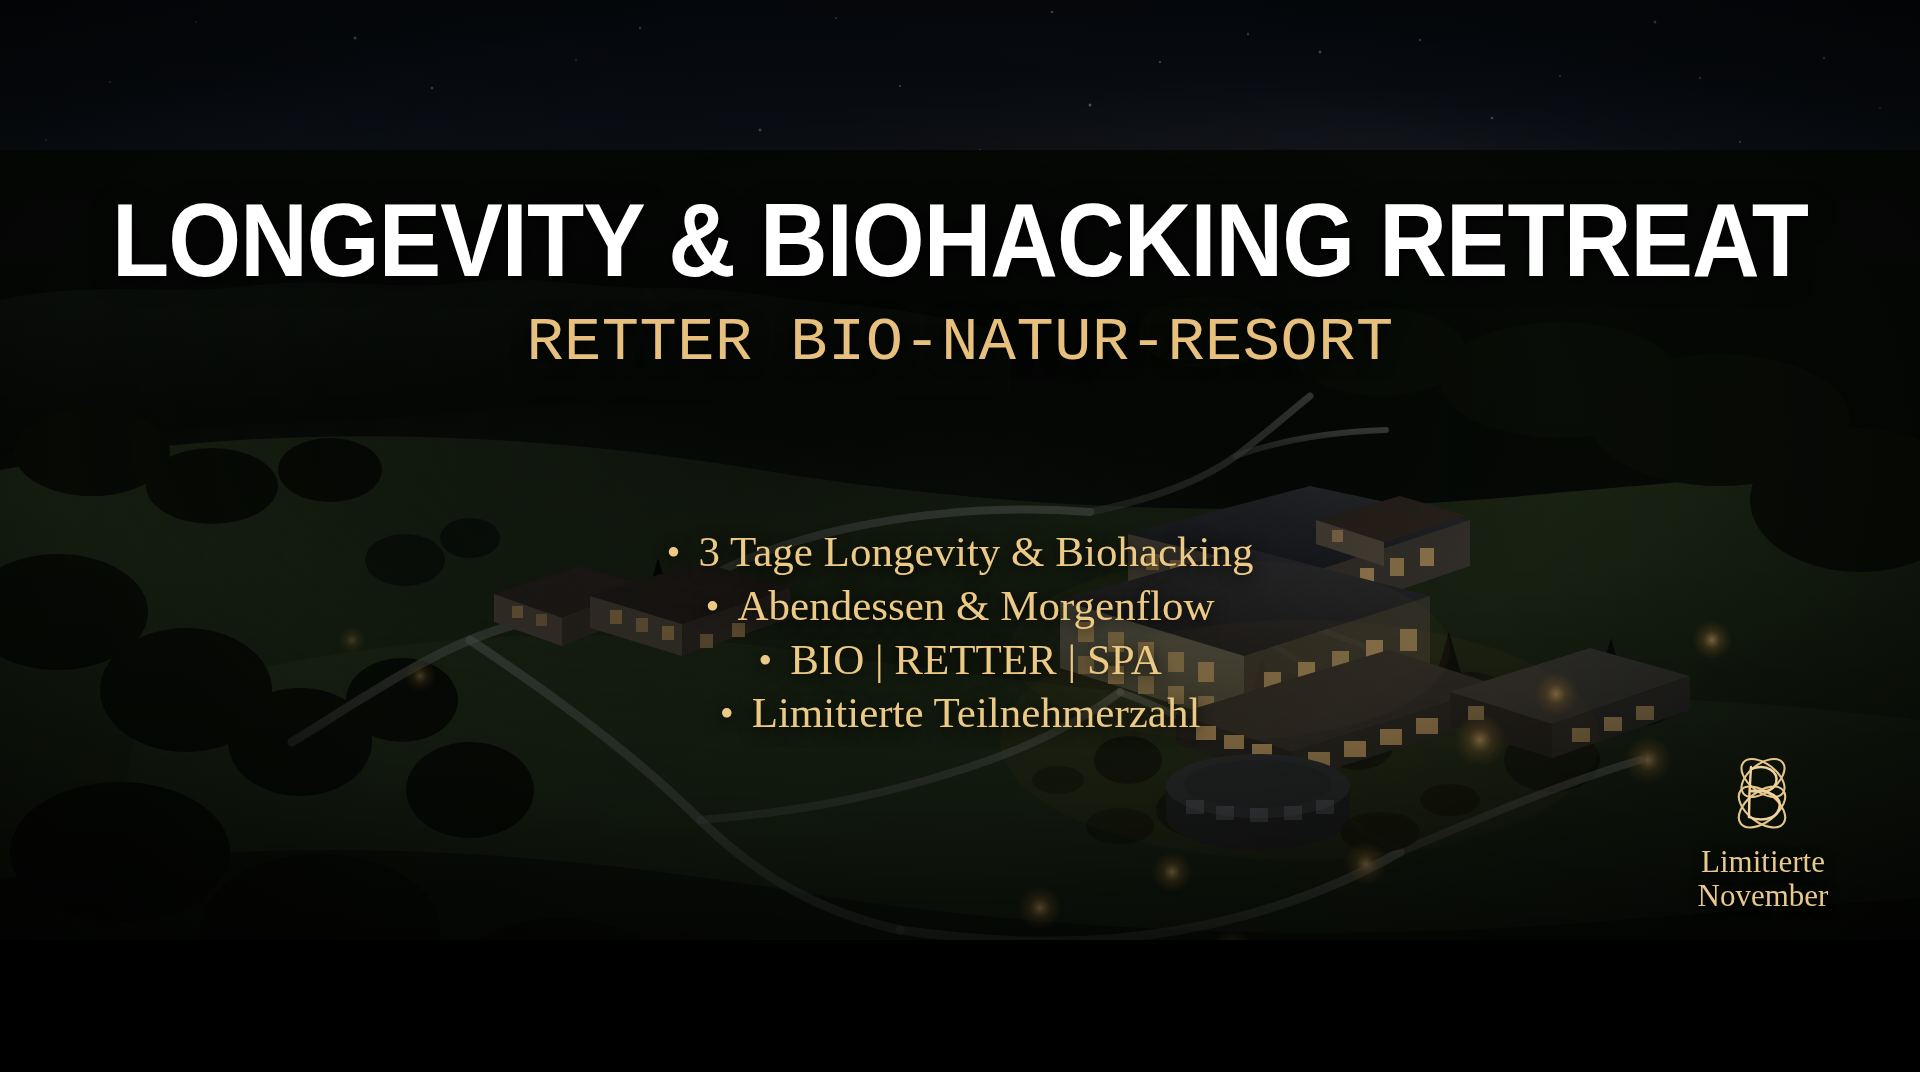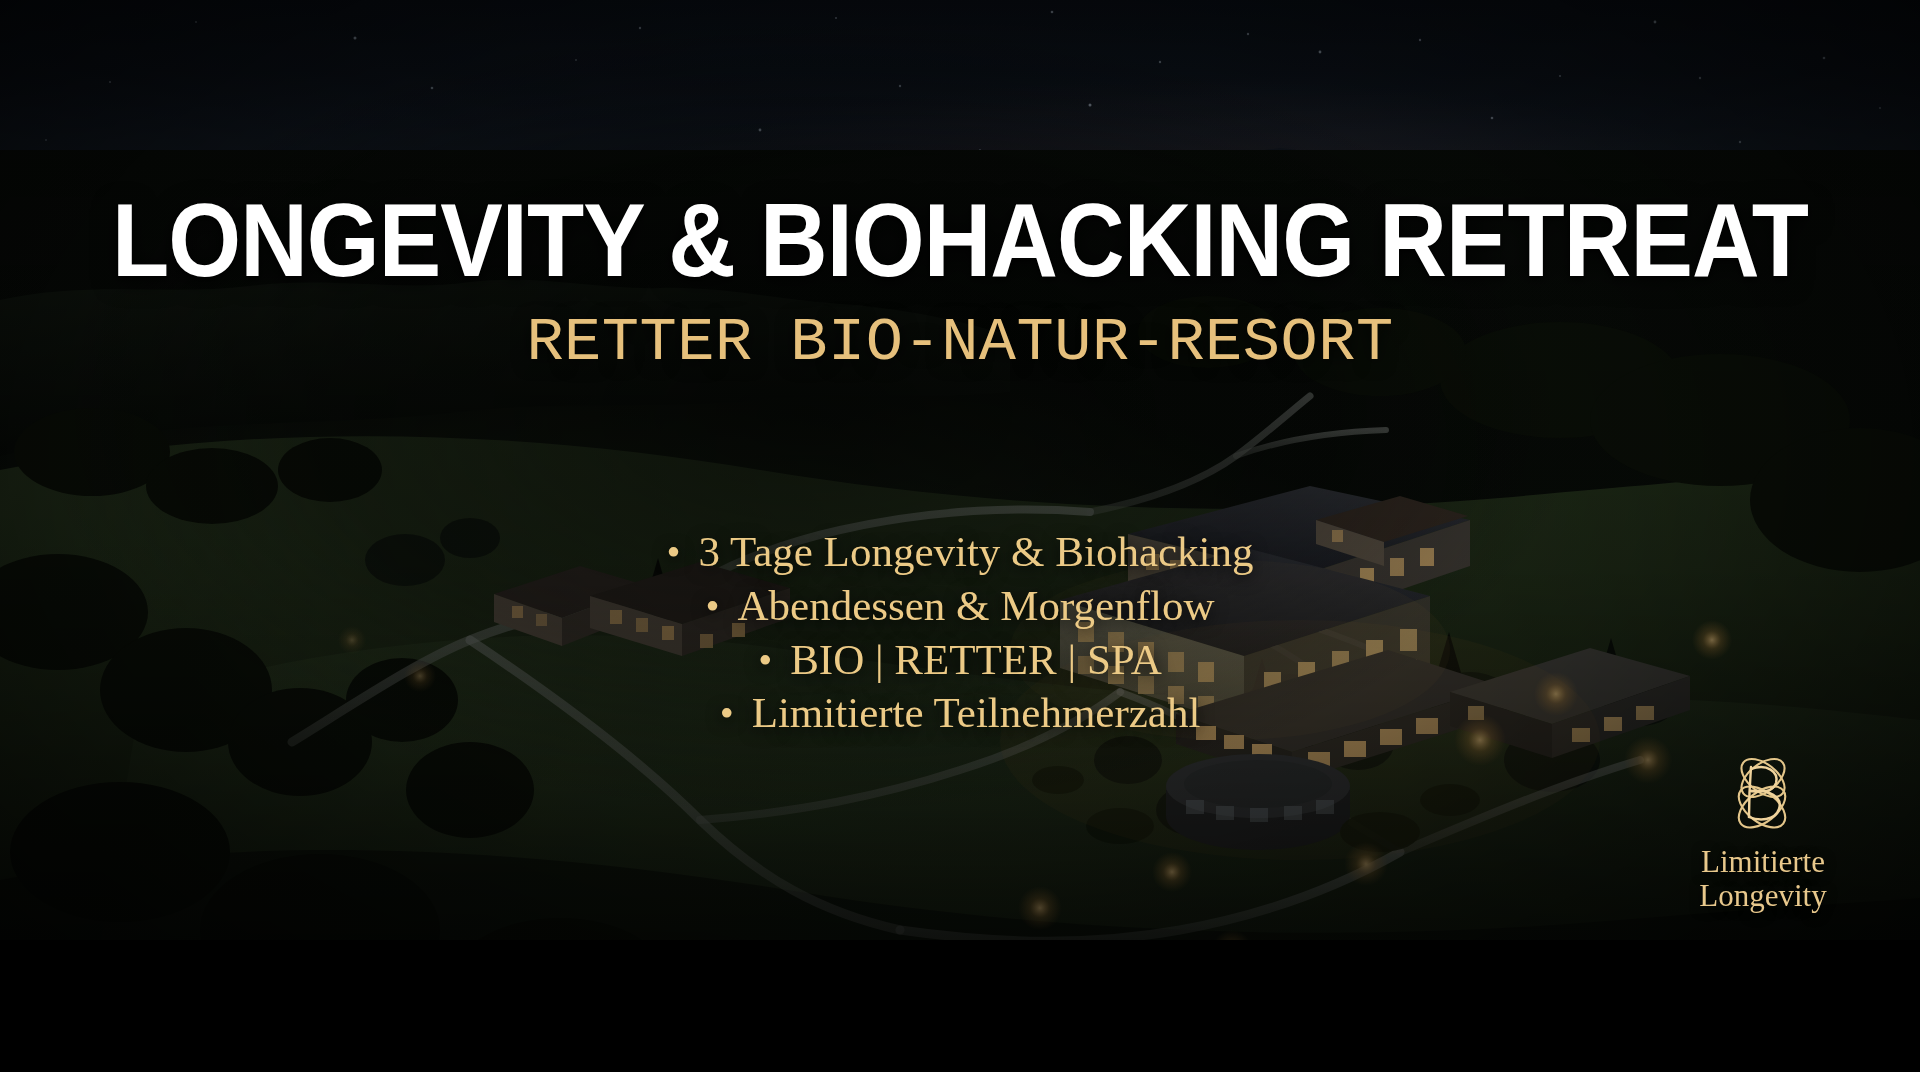--- a/index.html
+++ b/index.html
@@ -492,18 +492,18 @@
           <ellipse cx="47" cy="62" rx="27" ry="15" transform="rotate(38 47 62)"></ellipse>
         </g>
         <g fill="none" stroke="#f0d39c" stroke-width="2.4" stroke-linecap="round">
           <path d="M36,22 C36,22 34,48 34,72"></path>
           <path d="M36,24 C52,18 64,27 61,38 C58,48 44,47 36,46"></path>
           <path d="M36,46 C54,44 68,52 64,64 C60,76 44,76 34,72"></path>
         </g>
       </svg>
       <div class="logo-text">
         <div>Limitierte</div>
-        <div>Longevity</div>
+        <div>November</div>
       </div>
     </div>
 
   </div>
 </div>
 
 </body></html>

